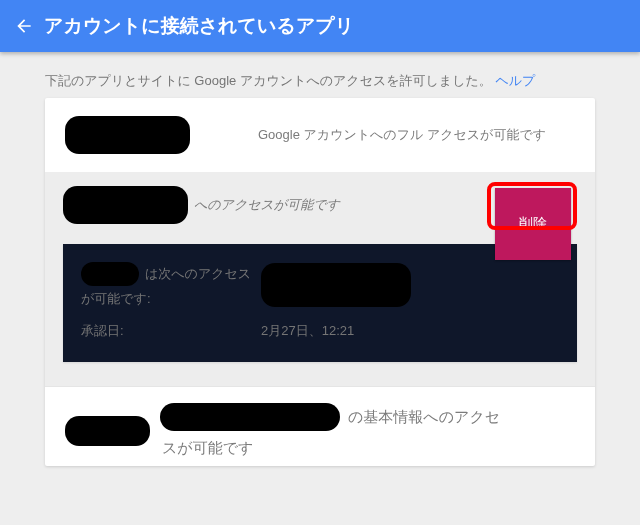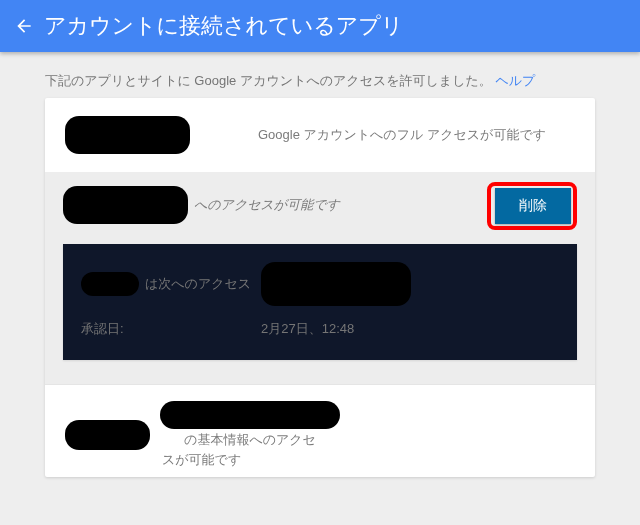--- a/index.html
+++ b/index.html
@@ -20,21 +20,21 @@
     padding: 0 14px;
     color: #fff;
     box-shadow: 0 2px 4px rgba(0,0,0,0.25);
   }
   .back-arrow {
     width: 20px; height: 20px;
     cursor: pointer;
     margin-right: 10px;
     display: inline-flex; align-items: center; justify-content: center;
   }
-  .header-title { font-size: 22px; font-weight: 400; }
+  .header-title { font-size: 19px; font-weight: 700; }
   .intro {
     padding: 20px 28px 8px 45px;
     color: #757575;
     font-size: 13px;
   }
   .help-link { color: #4285f4; cursor: pointer; }
   .list { padding: 0 45px; }
   .card {
     background: #fff;
     box-shadow: 0 1px 3px rgba(0,0,0,0.14);
@@ -71,25 +71,25 @@
     padding: 14px 18px 24px 18px;
     position: relative;
   }
   .exp-top {
     display: flex; align-items: center; position: relative; padding-bottom: 14px;
   }
   .exp-top .row-text { margin-left: 6px; font-style: italic; }
   .remove-btn {
     position: absolute;
     right: 6px; top: 2px;
-    background: #0369a1;
+    background: #be185d;
     color: #fff;
     border: none;
     font-size: 14px;
-    padding: 9px 24px;
+    padding: 27px 24px;
     cursor: pointer;
     box-shadow: 0 1px 2px rgba(0,0,0,0.3);
   }
   .remove-highlight {
     position: absolute;
     right: 0px; top: -4px;
     width: 90px; height: 48px;
     border: 4px solid #ff0000;
     border-radius: 8px;
     pointer-events: none;
@@ -106,21 +106,21 @@
   .detail-label {
     width: 180px; color: #757575; font-size: 13px;
     display:flex; align-items:center; flex-wrap: wrap; gap:4px;
   }
   .detail-label .redact { margin-right: 2px; }
   .detail-value { color: #757575; font-size: 13px; }
   .row3 {
     display:flex; align-items:center; padding: 16px 20px 8px 20px;
     border-top: 1px solid #e5e5e5;
   }
-  .row3-text { color:#7b7b7b; font-size:13px; margin-left: 10px; display:flex; align-items:center; flex-wrap:wrap; gap:2px;flex-direction:column;}
+  .row3-text { color:#7b7b7b; font-size:15px; margin-left: 10px; display:flex; align-items:center; flex-wrap:wrap; gap:8px;}
 </style>
 </head>
 <body>
 
 <div class="header">
   <span class="back-arrow">
     <svg width="20" height="20" viewBox="0 0 24 24" fill="#fff">
         <path d="M20 11H7.83l5.59-5.59L12 4l-8 8 8 8 1.41-1.41L7.83 13H20v-2z"></path>
       </svg>
   </span>
@@ -147,26 +147,27 @@
         <div class="row-text">へのアクセスが可能です</div>
         <button class="remove-btn">削除</button>
         <div class="remove-highlight"></div>
       </div>
 
       <div class="detail-card">
         <div class="detail-row">
           <div class="detail-label">
             <span class="redact" style="width:58px;height:24px"></span>
             <span>は次へのアクセス</span>
+            <span style="width:100%">が可能です:</span>
           </div>
           <div class="redact r-md"></div>
         </div>
         <div class="detail-row" style="margin-bottom:0">
           <div class="detail-label">承認日:</div>
-          <div class="detail-value">2月27日、12:48</div>
+          <div class="detail-value">2月27日、12:21</div>
         </div>
       </div>
     </div>
 
     <div class="row3">
       <div class="redact r-xs"></div>
       <div class="row3-text">
         <span class="redact r-lg" style="height:28px"></span>
         <span>の基本情報へのアクセ</span>
         <span style="width:100%;padding-left:2px">スが可能です</span>

